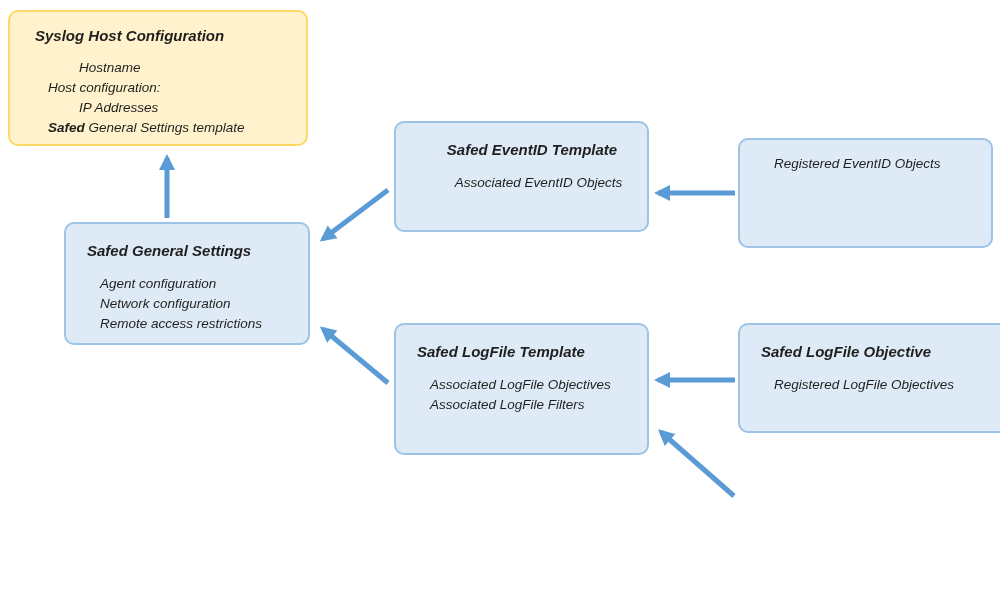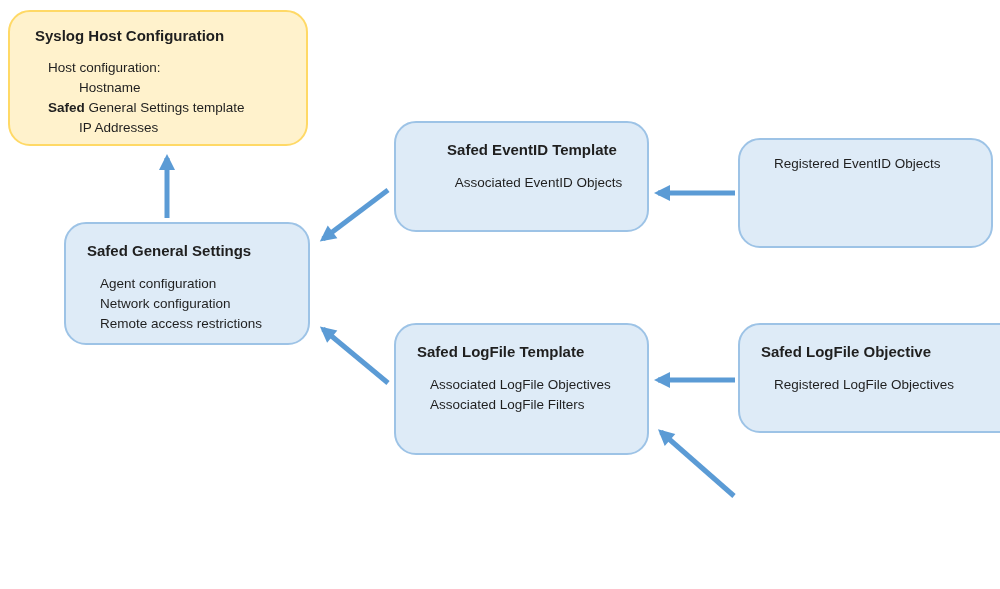--- a/index.html
+++ b/index.html
@@ -30,22 +30,23 @@
     fill: none;
   }
   .arrow-head {
     fill: var(--arrow, #5B9BD5);
     stroke: none;
   }
   .node {
     position: absolute;
     box-sizing: border-box;
     border: 2px solid;
-    border-radius: 22px;
+    border-radius: 10px;
     z-index: 1;
+    font-style: italic;
   }
   .node.yellow {
     background: var(--yellow-fill, #FFF2CC);
     border-color: var(--yellow-border, #FFD966);
   }
   .node.blue {
     background: var(--blue-fill, #DEEBF7);
     border-color: var(--blue-border, #9DC3E6);
   }
   .node-title {
@@ -92,24 +93,24 @@
     <line class="arrow-line" x1="388" y1="190" x2="323" y2="239" marker-end="url(#arrowhead)"></line>
     <line class="arrow-line" x1="735" y1="193" x2="658" y2="193" marker-end="url(#arrowhead)"></line>
     <line class="arrow-line" x1="388" y1="383" x2="323" y2="329" marker-end="url(#arrowhead)"></line>
     <line class="arrow-line" x1="735" y1="380" x2="658" y2="380" marker-end="url(#arrowhead)"></line>
     <line class="arrow-line" x1="734" y1="496" x2="661" y2="432" marker-end="url(#arrowhead)"></line>
   </svg>
 
   <div class="node yellow" id="node-syslog-host">
     <div class="node-title">Syslog Host Configuration</div>
     <div class="node-body">
+      <div class="body-line indent">Hostname</div>
       <div class="body-line">Host configuration:</div>
-      <div class="body-line indent">Hostname</div>
+      <div class="body-line indent">IP Addresses</div>
       <div class="body-line"><span class="bold">Safed</span><span> General Settings template</span></div>
-      <div class="body-line indent">IP Addresses</div>
     </div>
   </div>
 
   <div class="node blue" id="node-general-settings">
     <div class="node-title">Safed General Settings</div>
     <div class="node-body">
       <div class="body-line">Agent configuration</div>
       <div class="body-line">Network configuration</div>
       <div class="body-line">Remote access restrictions</div>
     </div>

